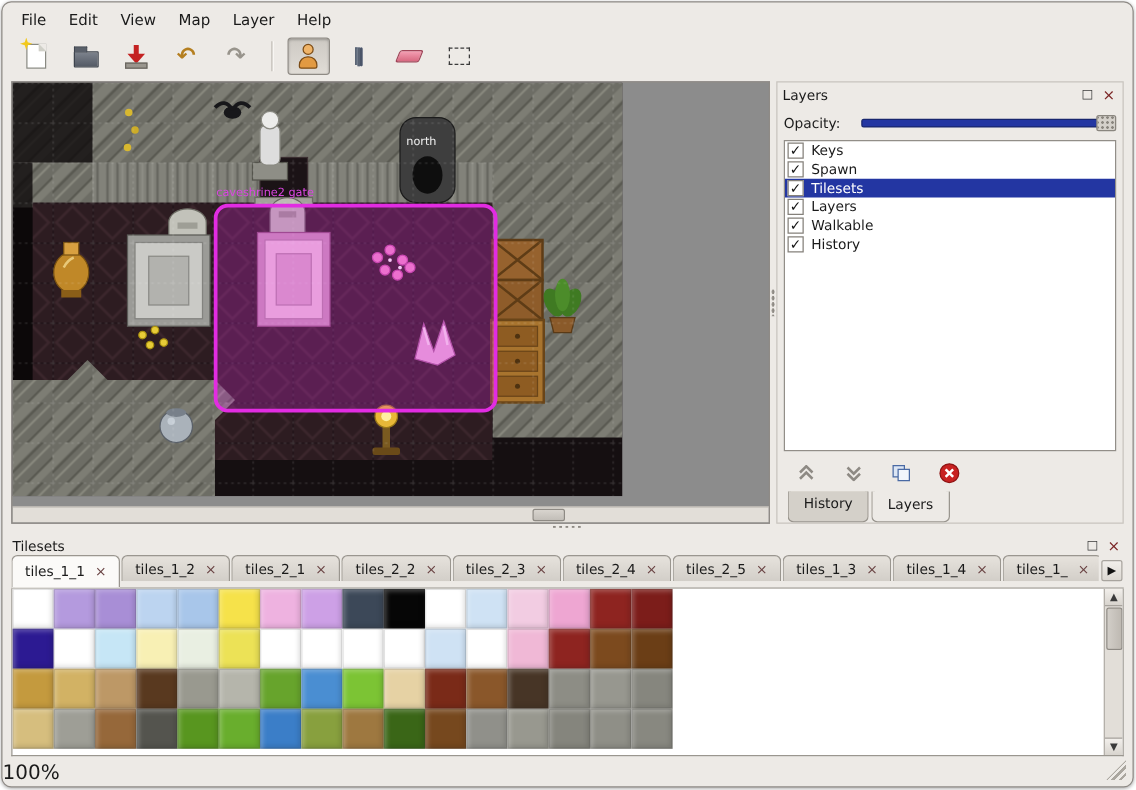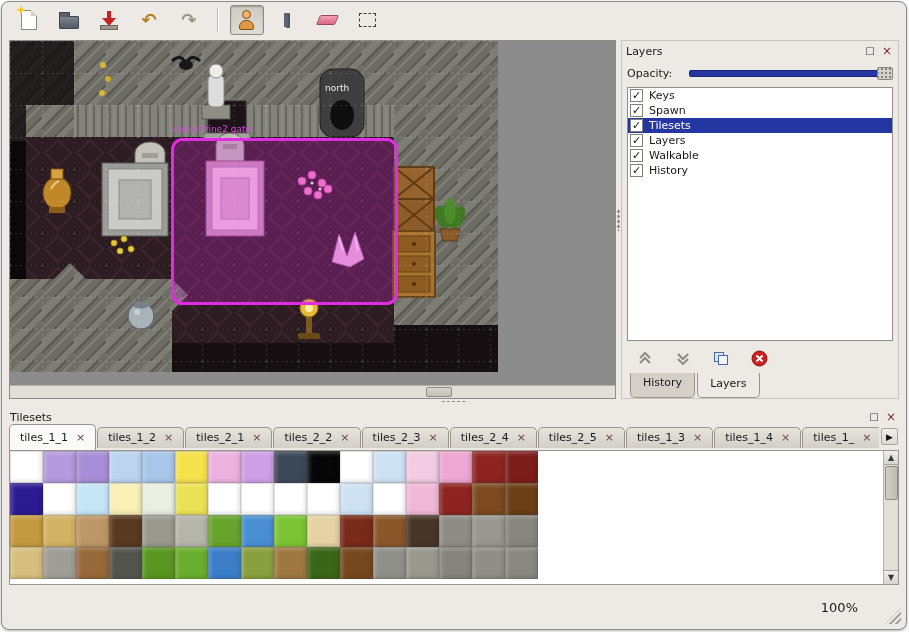--- a/index.html
+++ b/index.html
@@ -62,42 +62,51 @@
 .layer-toolbar{display:flex;align-items:center;height:30px;padding:0 10px;gap:12px}
 .ltbtn{width:26px;height:24px;display:flex;align-items:center;justify-content:center;border-radius:3px}
 .dock-tabs{display:flex;height:25px;padding:0 8px;gap:2px}
 .dock-tab{padding:3px 12px;border:1px solid #9a968f;border-top:none;border-radius:0 0 5px 5px;background:#d4d0c9;font-size:11px}
 .dock-tab.active{background:#edeae6;padding-top:4px}
 
 .tilesets-dock{height:180px;display:flex;flex-direction:column;padding:0 7px}
 .ts-titlebar{display:flex;align-items:flex-end;height:19px;padding:0 1px}
 .ts-titlebar .t{flex:1;font-size:11px}
 .ts-tabbar{display:flex;align-items:flex-end;height:27px;position:relative;border-bottom:1px solid #9a968f;padding-right:20px;overflow:hidden}
-.ts-tabs{display:flex;align-items:center;overflow:hidden;flex:1}
+.ts-tabs{display:flex;align-items:flex-start;overflow:hidden;flex:1}
 .ts-tab{display:flex;align-items:center;gap:8px;height:21px;padding:0 10px;border:1px solid #9a968f;border-bottom:none;border-radius:5px 5px 0 0;background:linear-gradient(#e6e2dc,#d2cec8);margin-right:1px;font-size:11px;white-space:nowrap;flex:none}
 .ts-tab.active{background:#fbfaf8;height:26px;box-shadow:0 1px 0 #fbfaf8}
 .ts-close{font-size:11px;color:#6a4444;line-height:1}
 .tab-scroll{position:absolute;right:1px;bottom:5px;width:17px;height:17px;display:flex;align-items:center;justify-content:center;font-size:9px;color:#111;background:linear-gradient(#f2efeb,#dcd8d2);border:1px solid #a8a49e;border-radius:2px}
 .ts-content{flex:1;background:#fff;border:1px solid #9a968f;border-top:none;position:relative;overflow:hidden}
 .tile-grid{position:absolute;left:0;top:0;display:grid;grid-template-columns:repeat(16,33px);grid-auto-rows:32px}
 .tile{box-shadow:inset 0 0 0 1px rgba(0,0,0,.10),inset 2px 2px 4px rgba(255,255,255,.28),inset -2px -2px 4px rgba(0,0,0,.14)}
 .vscroll{position:absolute;right:0;top:0;bottom:0;width:15px;background:#e2ded8;border-left:1px solid #b4b0aa;display:flex;flex-direction:column;align-items:center}
 .vs-btn{width:15px;height:14px;display:flex;align-items:center;justify-content:center;font-size:8px;color:#3a3a3a;background:linear-gradient(#f2efeb,#d8d4ce);border-bottom:1px solid #a8a49e;flex:none;width:100%}
 .vs-btn.bottom{border-bottom:none;border-top:1px solid #a8a49e}
 .vs-thumb{width:13px;height:34px;background:linear-gradient(90deg,#d2cec8,#beb9b2);border:1px solid #8e8a84;border-radius:2px;margin-top:1px}
 .vs-spacer{flex:1}
 
-.statusbar{height:44px;display:flex;align-items:center;justify-content:flex-end;padding-right:48px;font-size:13px;position:relative}
+.statusbar{height:24px;display:flex;align-items:center;padding-right:48px;font-size:16px;position:relative}
 .grip{position:absolute;right:5px;bottom:5px;width:16px;height:16px;background:repeating-linear-gradient(135deg,transparent 0 2px,#aaa69f 2px 4px);clip-path:polygon(100% 0,100% 100%,0 100%)}
 </style>
 </head>
 <body>
 
 <div class="window">
 
+  <div class="menubar">
+
+  <span class="menu-item">File</span>
+      <span class="menu-item">Edit</span>
+      <span class="menu-item">View</span>
+      <span class="menu-item">Map</span>
+      <span class="menu-item">Layer</span>
+      <span class="menu-item">Help</span>
+    </div>
 
   <div class="toolbar">
     <span class="tbtn">
         <span class="ic-new">
           <span class="fold"></span>
           <span class="star"></span>
         </span>
       </span>
     <span class="tbtn">
         <span class="ic-open"></span>

